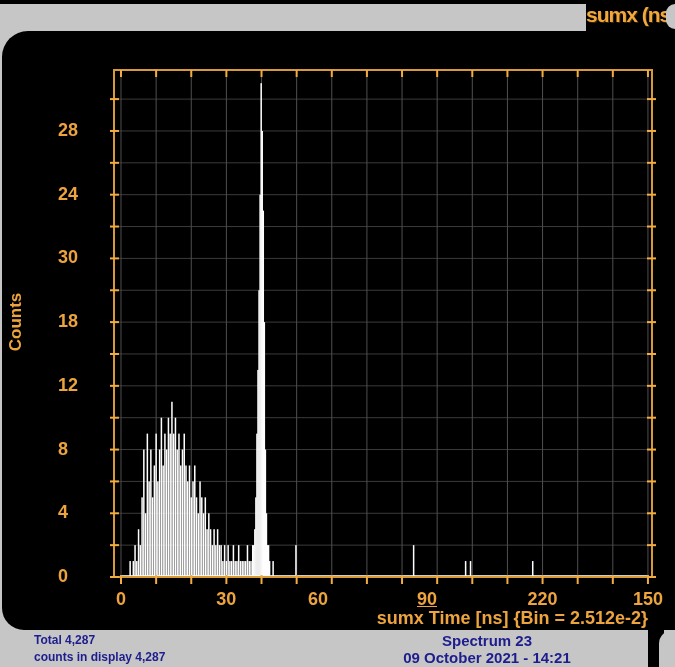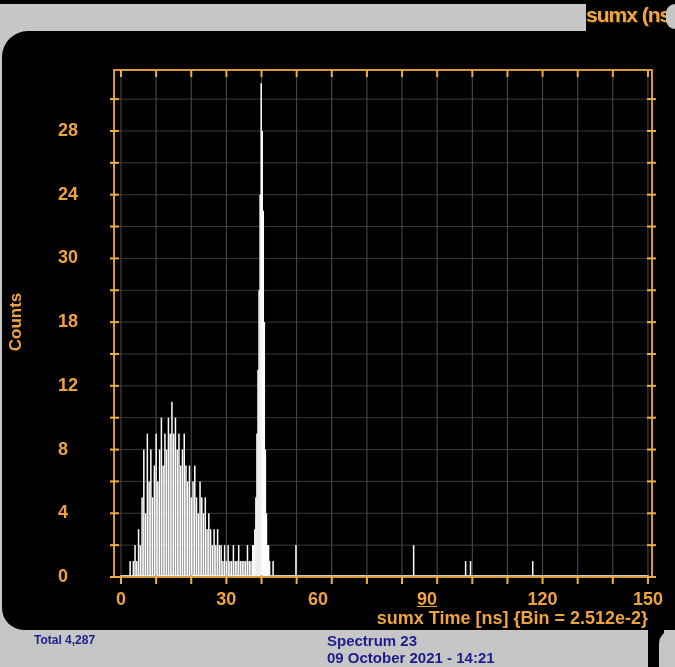--- a/index.html
+++ b/index.html
@@ -37,21 +37,21 @@
     color:#eda43e;font-size:18px;font-weight:bold;text-align:center;z-index:3;
   }
   #x-axis-title{
     left:121px;top:608px;width:527px;height:22px;
     color:#eda43e;font-size:18px;font-weight:bold;text-align:right;z-index:3;
     letter-spacing:0px;
   }
   #plot{left:104px;top:60px;z-index:2;}
 
   #footer-left{left:34px;top:632px;width:320px;color:#1d1d8e;font-size:12px;font-weight:bold;line-height:17px;z-index:4;}
-  #footer-right{right:28px;top:632px;width:320px;color:#1d1d8e;font-size:15px;font-weight:bold;line-height:17px;text-align:left;z-index:4;}
+  #footer-right{right:28px;top:632px;width:320px;color:#1d1d8e;font-size:15px;font-weight:bold;line-height:17px;text-align:center;z-index:4;}
 </style>
 </head>
 <body>
 
 <div class="abs" id="top-line"></div>
 
 <div class="abs" id="title-tab">
   <div class="title">sumx (ns)</div>
 </div>
 <div class="abs" id="tab-end-curve"></div>
@@ -68,21 +68,21 @@
     <div class="y-tick-label" style="top: 311.12px;">18</div>
     <div class="y-tick-label" style="top: 247.4px;">30</div>
     <div class="y-tick-label" style="top: 183.68px;">24</div>
     <div class="y-tick-label" style="top: 119.96px;">28</div>
   </div>
 <div class="abs" id="x-tick-labels">
     <div class="x-tick-label" style="left: 91px;">0</div>
     <div class="x-tick-label" style="left: 196.39px;">30</div>
     <div class="x-tick-label" style="left: 288px;">60</div>
     <div class="x-tick-label" style="left: 397px; text-decoration: underline;">90</div>
-    <div class="x-tick-label" style="left: 512.56px;">120</div>
+    <div class="x-tick-label" style="left: 512.56px;">220</div>
     <div class="x-tick-label" style="left: 617.95px;">150</div>
   </div>
 
 <svg class="abs" id="plot" width="560" height="530">
     <line x1="11" y1="485.14" x2="547" y2="485.14" stroke="#3b3b3b" stroke-width="1"></line>
     <line x1="11" y1="453.28" x2="547" y2="453.28" stroke="#3b3b3b" stroke-width="1"></line>
     <line x1="11" y1="421.42" x2="547" y2="421.42" stroke="#3b3b3b" stroke-width="1"></line>
     <line x1="11" y1="389.56" x2="547" y2="389.56" stroke="#3b3b3b" stroke-width="1"></line>
     <line x1="11" y1="357.7" x2="547" y2="357.7" stroke="#3b3b3b" stroke-width="1"></line>
     <line x1="11" y1="325.84000000000003" x2="547" y2="325.84000000000003" stroke="#3b3b3b" stroke-width="1"></line>
@@ -271,17 +271,18 @@
     <line x1="543" y1="39.10000000000002" x2="552" y2="39.10000000000002" stroke="#f2ac42" stroke-width="2"></line>
   </svg>
 
 <div class="abs" id="x-axis-title">sumx Time [ns] {Bin = 2.512e-2}</div>
 
 <div class="abs" id="corner-black"></div>
 <div class="abs" id="corner-gray"></div>
 
 <div class="abs" id="footer-left">
   <div>Total 4,287</div>
+  <div>counts in display 4,287</div>
 </div>
 <div class="abs" id="footer-right">
   <div>Spectrum 23</div>
   <div>09 October 2021 - 14:21</div>
 </div>
 
 </body></html>

